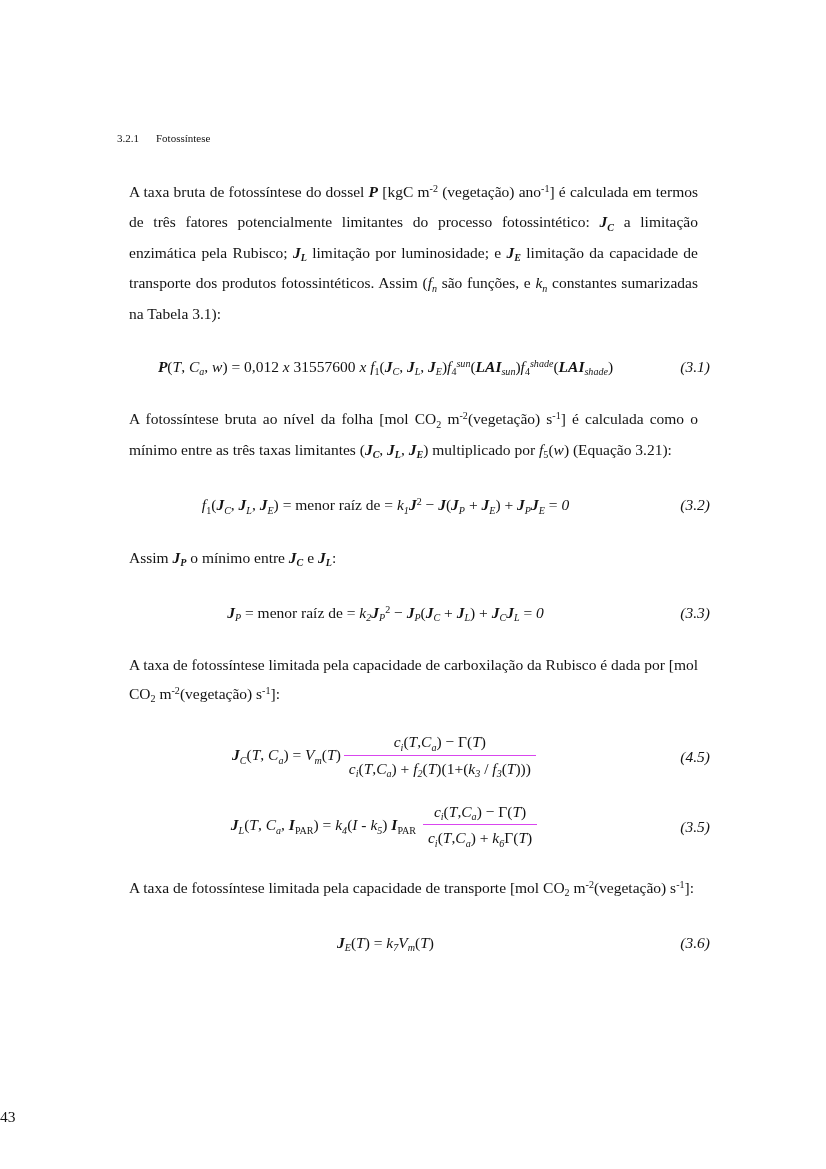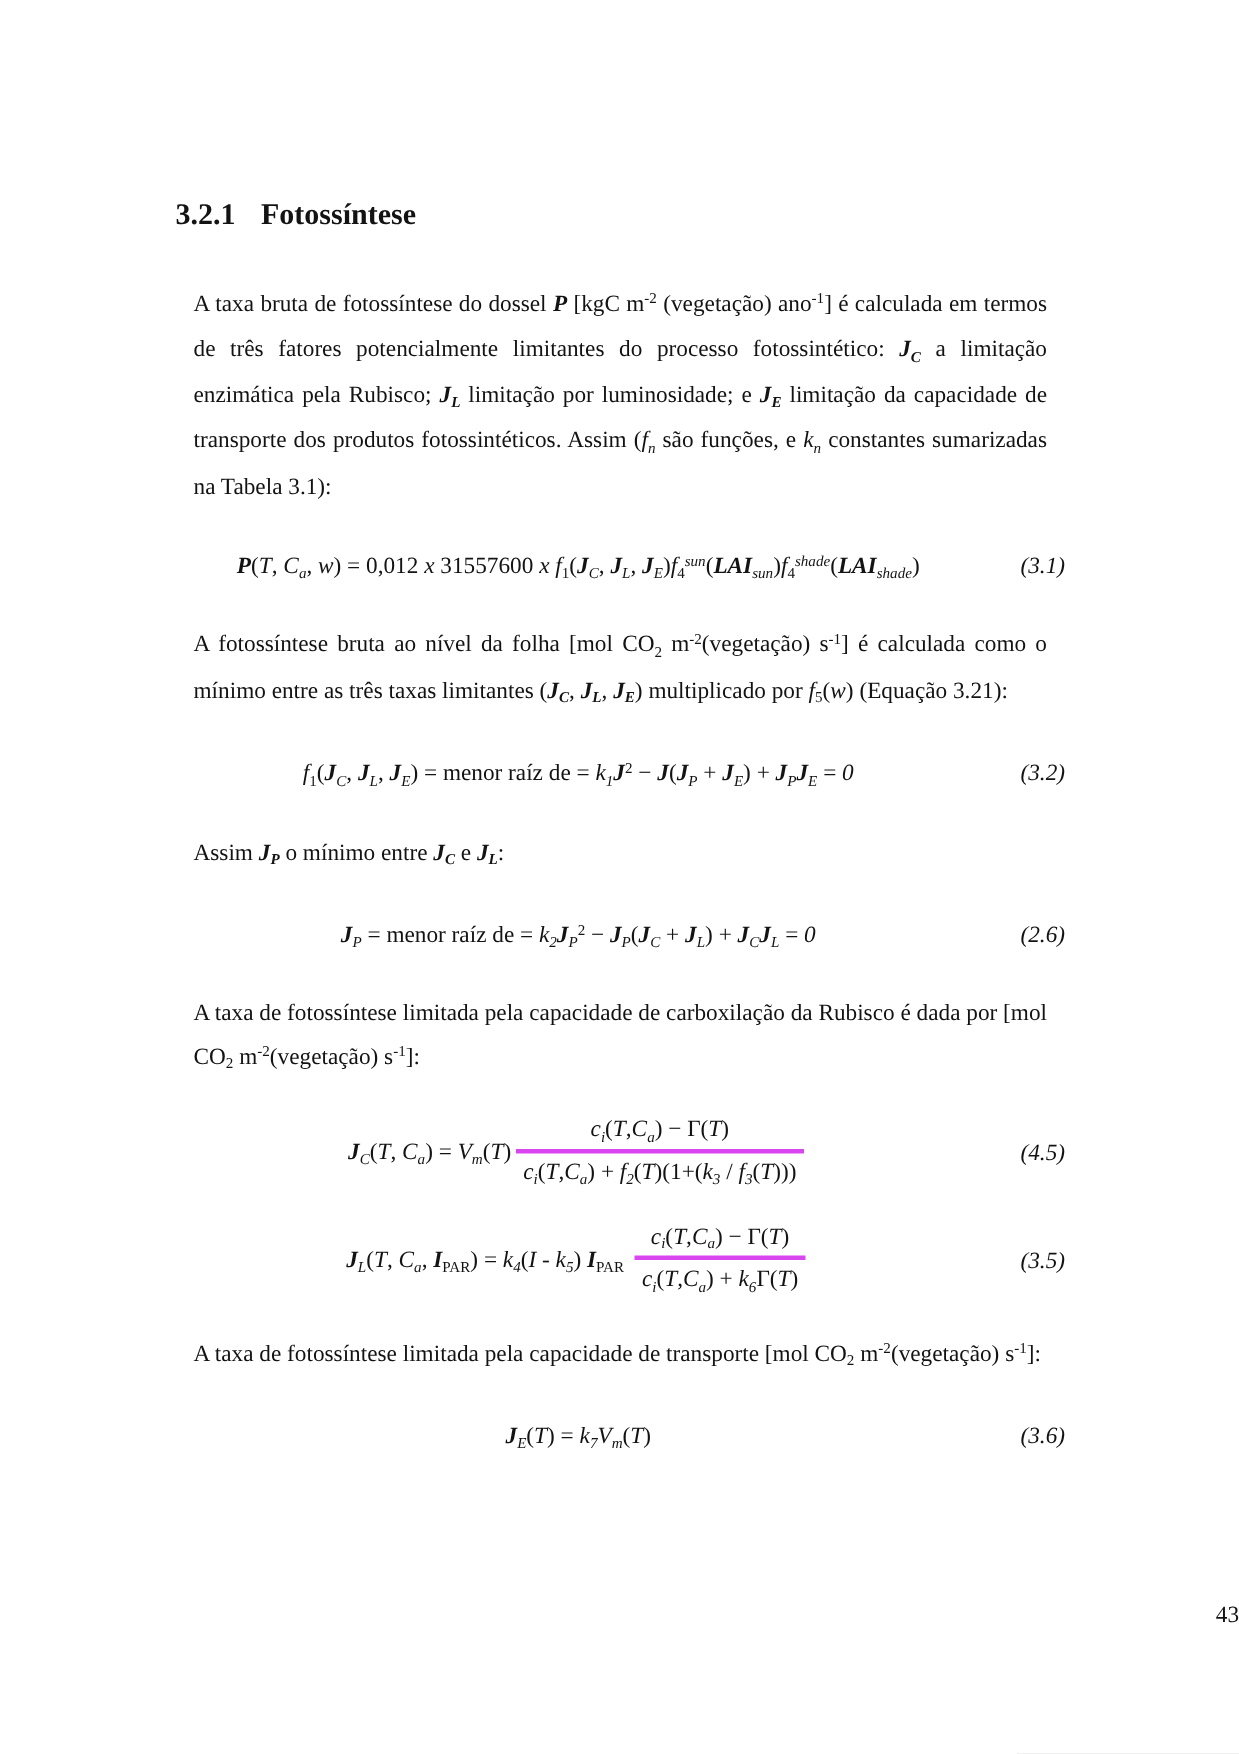--- a/index.html
+++ b/index.html
@@ -10,22 +10,22 @@
     margin: 0 auto;
     background: #ffffff;
     color: #131313;
     font-family: "Liberation Serif", "DejaVu Serif", serif;
     font-size: 15.5px;
     box-sizing: border-box;
     padding: 132px 116px 0 117px;
     overflow: hidden;
   }
   .heading {
-    font-size: 20px;
-    font-weight: bold;
+    font-size: 11px;
+    font-weight: normal;
     margin: 0 0 34px 0;
   }
   .heading .sec-num { margin-right: 17px; }
   .body-par {
     margin: 12px;
     line-height: 28.4px;
     text-align: justify;
   }
   .i  { font-style: italic; }
   .bi { font-style: italic; font-weight: bold; }
@@ -49,30 +49,30 @@
   .frac {
     display: inline-block;
     vertical-align: middle;
     text-align: center;
     margin: 0 3px;
     position: relative;
     top: -2px;
   }
   .frac .num {
     display: block;
-    border-bottom: 3px solid #d946ef;
+    border-bottom: 1px solid #d946ef;
     padding: 0 5px 3px 5px;
   }
   .frac .den { display: block; padding: 3px 5px 0 5px; }
   .page-number {
     position: absolute;
-    top: 1068px;
+    top: 1108px;
     left: 0;
     right: 0;
-    text-align: right;
+    text-align: left;
   }
 </style>
 </head>
 <body>
 
 <div class="page">
 
   <h2 class="heading">
     <span class="sec-num">3.2.1</span><span>Fotossíntese</span>
   </h2>
@@ -88,21 +88,21 @@
 
   <div class="equation">
     <span class="eq-body"><span class="i">f</span><span class="sub">1</span><span>(</span><span class="bi">J</span><span class="i sub">C</span><span>, </span><span class="bi">J</span><span class="i sub">L</span><span>, </span><span class="bi">J</span><span class="i sub">E</span><span>) = menor raíz de = </span><span class="i">k</span><span class="i sub">1</span><span class="bi">J</span><span class="sup">2</span><span> − </span><span class="bi">J</span><span>(</span><span class="bi">J</span><span class="i sub">P</span><span> + </span><span class="bi">J</span><span class="i sub">E</span><span>) + </span><span class="bi">J</span><span class="i sub">P</span><span class="bi">J</span><span class="i sub">E</span><span> = </span><span class="i">0</span></span>
     <span class="eq-number">(3.2)</span>
   </div>
 
   <p class="body-par"><span>Assim </span><span class="bi">J</span><span class="bi sub">P</span><span> o mínimo entre </span><span class="bi">J</span><span class="bi sub">C</span><span> e </span><span class="bi">J</span><span class="bi sub">L</span><span>:</span></p>
 
   <div class="equation">
     <span class="eq-body"><span class="bi">J</span><span class="i sub">P</span><span> = menor raíz de = </span><span class="i">k</span><span class="i sub">2</span><span class="bi">J</span><span class="i sub">P</span><span class="sup">2</span><span> − </span><span class="bi">J</span><span class="i sub">P</span><span>(</span><span class="bi">J</span><span class="i sub">C</span><span> + </span><span class="bi">J</span><span class="i sub">L</span><span>) + </span><span class="bi">J</span><span class="i sub">C</span><span class="bi">J</span><span class="i sub">L</span><span> = </span><span class="i">0</span></span>
-    <span class="eq-number">(2.6)</span>
+    <span class="eq-number">(3.3)</span>
   </div>
 
   <p class="body-par"><span>A taxa de fotossíntese limitada pela capacidade de carboxilação da Rubisco é dada por [mol CO</span><span class="sub">2</span><span> m</span><span class="sup">-2</span><span>(vegetação) s</span><span class="sup">-1</span><span>]:</span></p>
 
   <div class="equation tall">
     <span class="eq-body"><span class="bi">J</span><span class="i sub">C</span><span>(</span><span class="i">T</span><span>, </span><span class="i">C</span><span class="i sub">a</span><span>) = </span><span class="i">V</span><span class="i sub">m</span><span>(</span><span class="i">T</span><span>)</span><span class="frac"><span class="num"><span class="i">c</span><span class="i sub">i</span><span>(</span><span class="i">T</span><span>,</span><span class="i">C</span><span class="i sub">a</span><span>) − Γ(</span><span class="i">T</span><span>)</span></span><span class="den"><span class="i">c</span><span class="i sub">i</span><span>(</span><span class="i">T</span><span>,</span><span class="i">C</span><span class="i sub">a</span><span>) + </span><span class="i">f</span><span class="i sub">2</span><span>(</span><span class="i">T</span><span>)(1+(</span><span class="i">k</span><span class="i sub">3</span><span> / </span><span class="i">f</span><span class="i sub">3</span><span>(</span><span class="i">T</span><span>)))</span></span></span></span>
     <span class="eq-number">(4.5)</span>
   </div>
 
 

